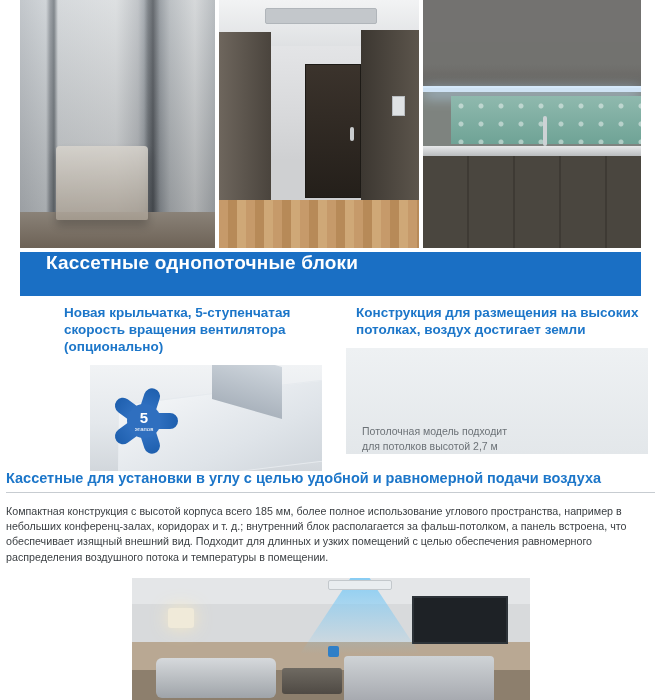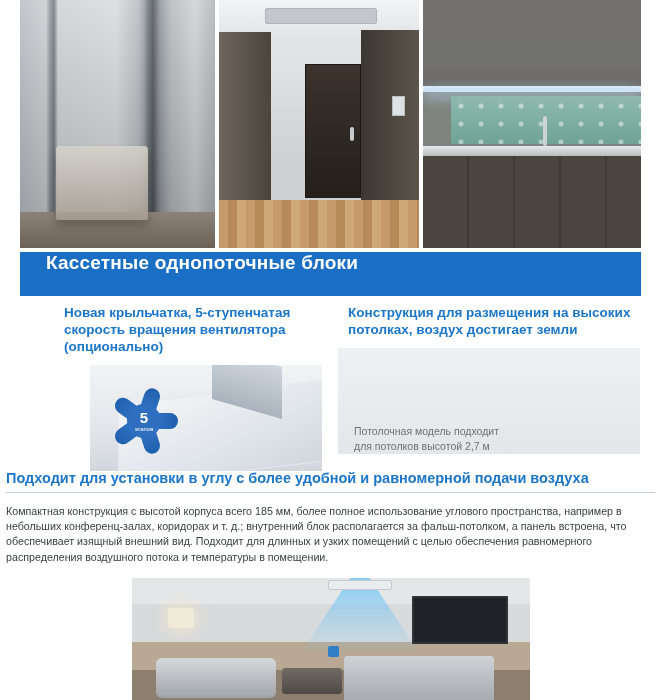--- a/index.html
+++ b/index.html
@@ -157,21 +157,21 @@
     letter-spacing: .2px;
   }
 
   
   .cols {
     position: absolute;
     left: 20px;
     top: 304px;
     width: 621px;
     display: flex;
-    gap: 16px;
+    gap: 24px;
   }
   .col { width: 302px; }
   .col h2 {
     margin: 0 0 10px 0;
     padding-left: 44px;
     color: #1c76c9;
     font-size: 13.5px;
     line-height: 17px;
     font-weight: bold;
   }
@@ -409,21 +409,21 @@
             <span>1,5 м</span>
             <span>1,0 м</span>
           </div>
         </div>
       </div>
     </div>
 
   </div>
 
   <div class="subhead">
-    <div>Подходит для установки в углу с более удобной и равномерной подачи воздуха</div>
+    <div>Кассетные для установки в углу с целью удобной и равномерной подачи воздуха</div>
     <div class="rule"></div>
   </div>
 
   <div class="body-copy">Компактная конструкция с высотой корпуса всего 185 мм, более полное использование углового пространства, например в небольших конференц-залах, коридорах и т. д.; внутренний блок располагается за фальш-потолком, а панель встроена, что обеспечивает изящный внешний вид. Подходит для длинных и узких помещений с целью обеспечения равномерного распределения воздушного потока и температуры в помещении.</div>
 
   <div class="bottom-photo">
     <div class="bp-wall"></div>
     <div class="bp-tv"></div>
     <div class="bp-lamp"></div>
     <div class="bp-bed"></div>

